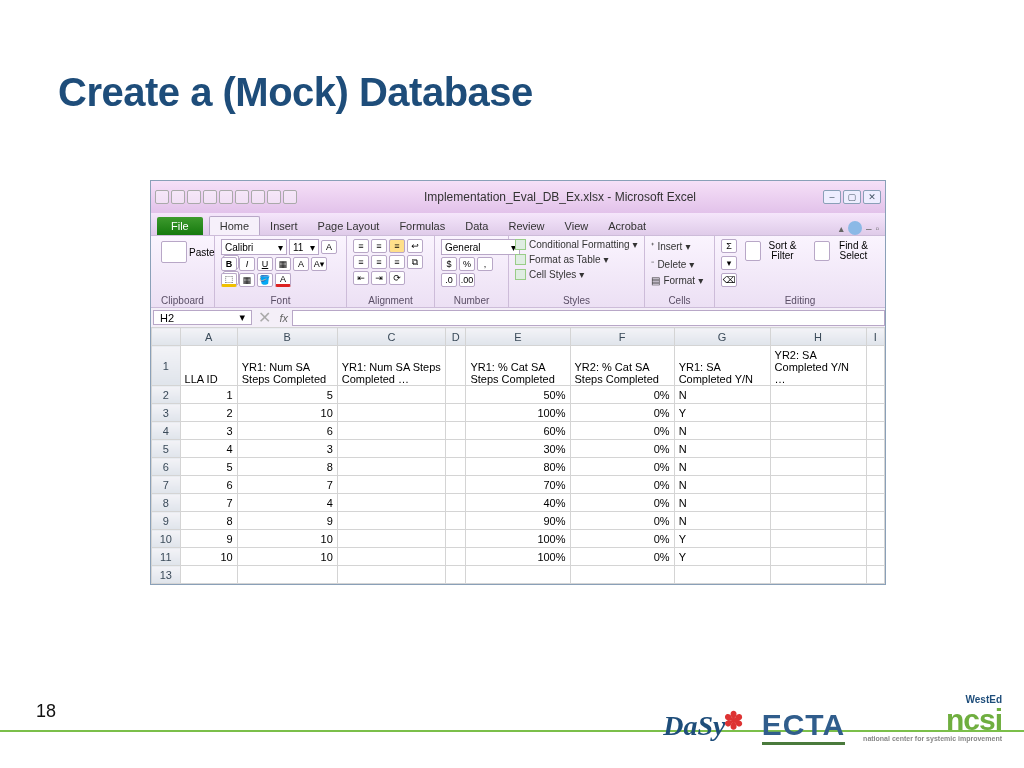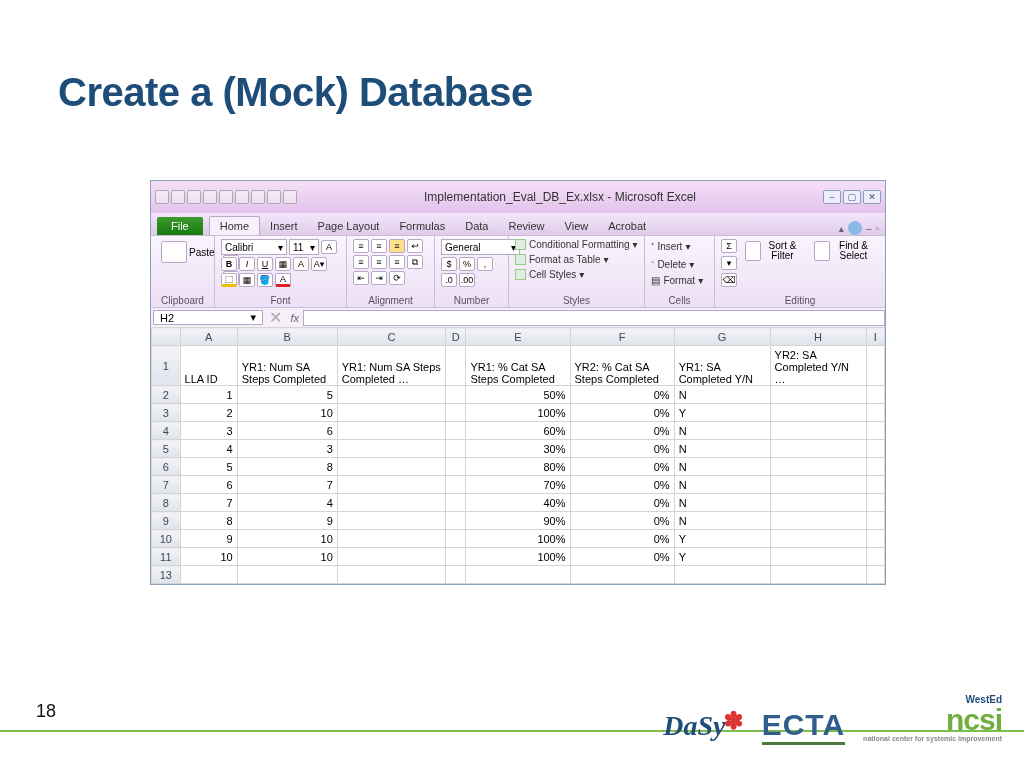--- a/index.html
+++ b/index.html
@@ -37,21 +37,21 @@
   .stack { display:flex; flex-direction:column; gap:2px; }
   .row { display:flex; gap:2px; align-items:center; }
   .combo { border:1px solid #b8a7c7; background:#fff; padding:0 3px; font-size:10px; height:16px; display:flex; align-items:center; }
   .combo.wide { width:66px; justify-content:space-between; }
   .combo.num { width:30px; justify-content:space-between; }
   .style-item { font-size:10px; color:#333; display:flex; align-items:center; gap:3px; white-space:nowrap; }
   .style-item .swatch { width:11px; height:11px; border:1px solid #9c8; background:#dfede2; }
 
   
   .namebar { height:20px; background:#f4eff8; border-top:1px solid #cdbcd9; display:flex; align-items:center; }
-  .name-box { width:110px; border:1px solid #b8a7c7; background:#fff; margin:0 2px; padding:0 6px; font-size:11px; display:flex; justify-content:space-between; align-items:center; }
+  .name-box { width:99px; border:1px solid #b8a7c7; background:#fff; margin:0 2px; padding:0 6px; font-size:11px; display:flex; justify-content:space-between; align-items:center; }
   .fx-label { font-style:italic; font-size:11px; color:#666; padding:0 4px;text-align:center; }
   .formula-entry { flex:1; background:#fff; border:1px solid #b8a7c7; height:16px; }
 
   
   .grid-wrap { background:#fff; }
   table.sheet { border-collapse:collapse; width:100%; font-size:11px; color:#000; }
   table.sheet th, table.sheet td { border:1px solid #d4d4d4; }
   table.sheet thead th { background:linear-gradient(180deg,#f3f3f7 0%,#dfe4eb 100%); color:#3a4a59; font-weight:normal; height:18px; font-size:11px; }
   table.sheet tbody th.rowhdr { background:linear-gradient(180deg,#f3f3f7 0%,#dfe4eb 100%); color:#3a4a59; font-weight:normal; width:28px; text-align:center; }
   table.sheet td { height:18px; padding:0 4px; }

